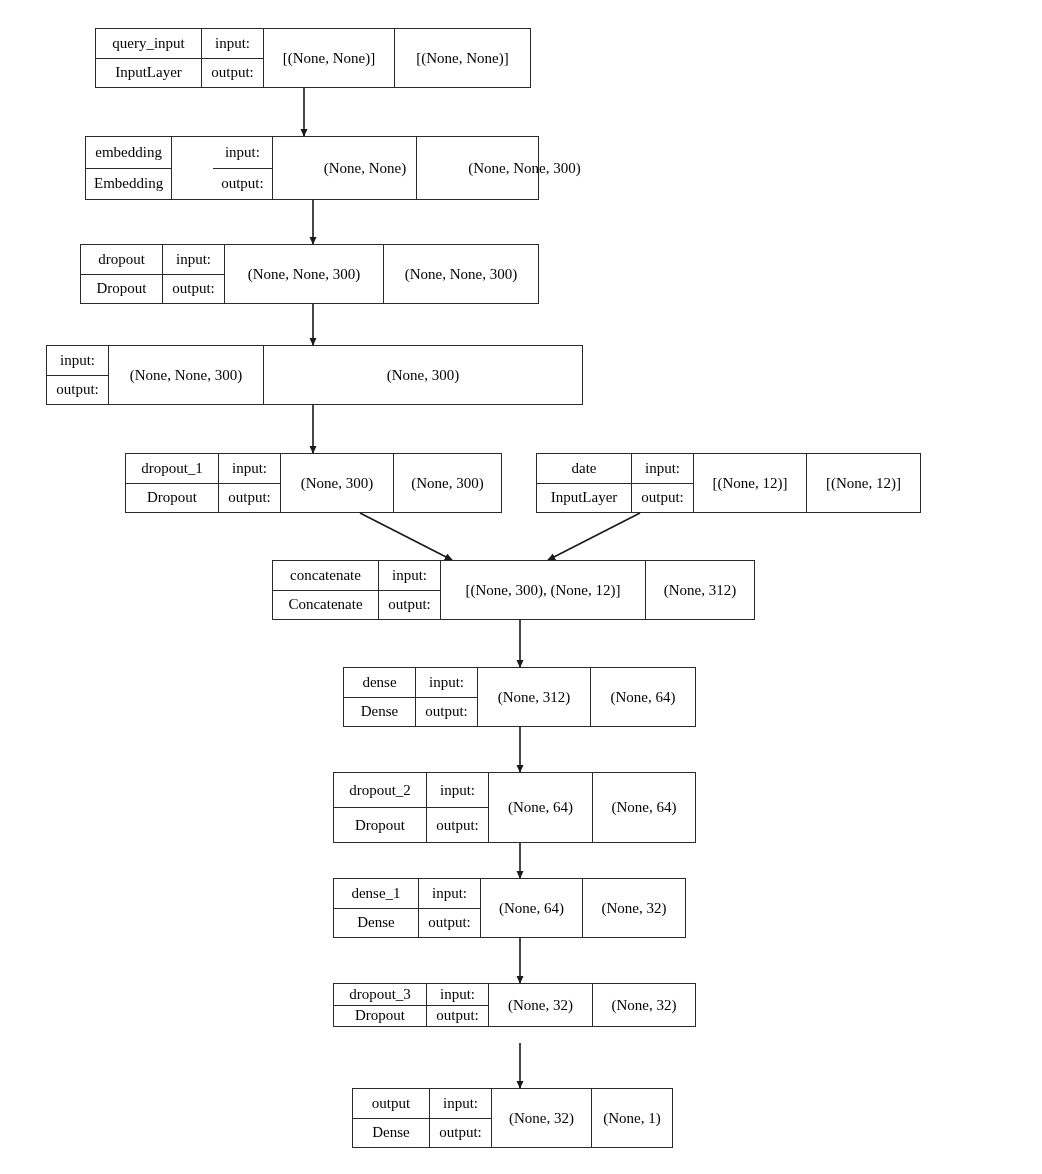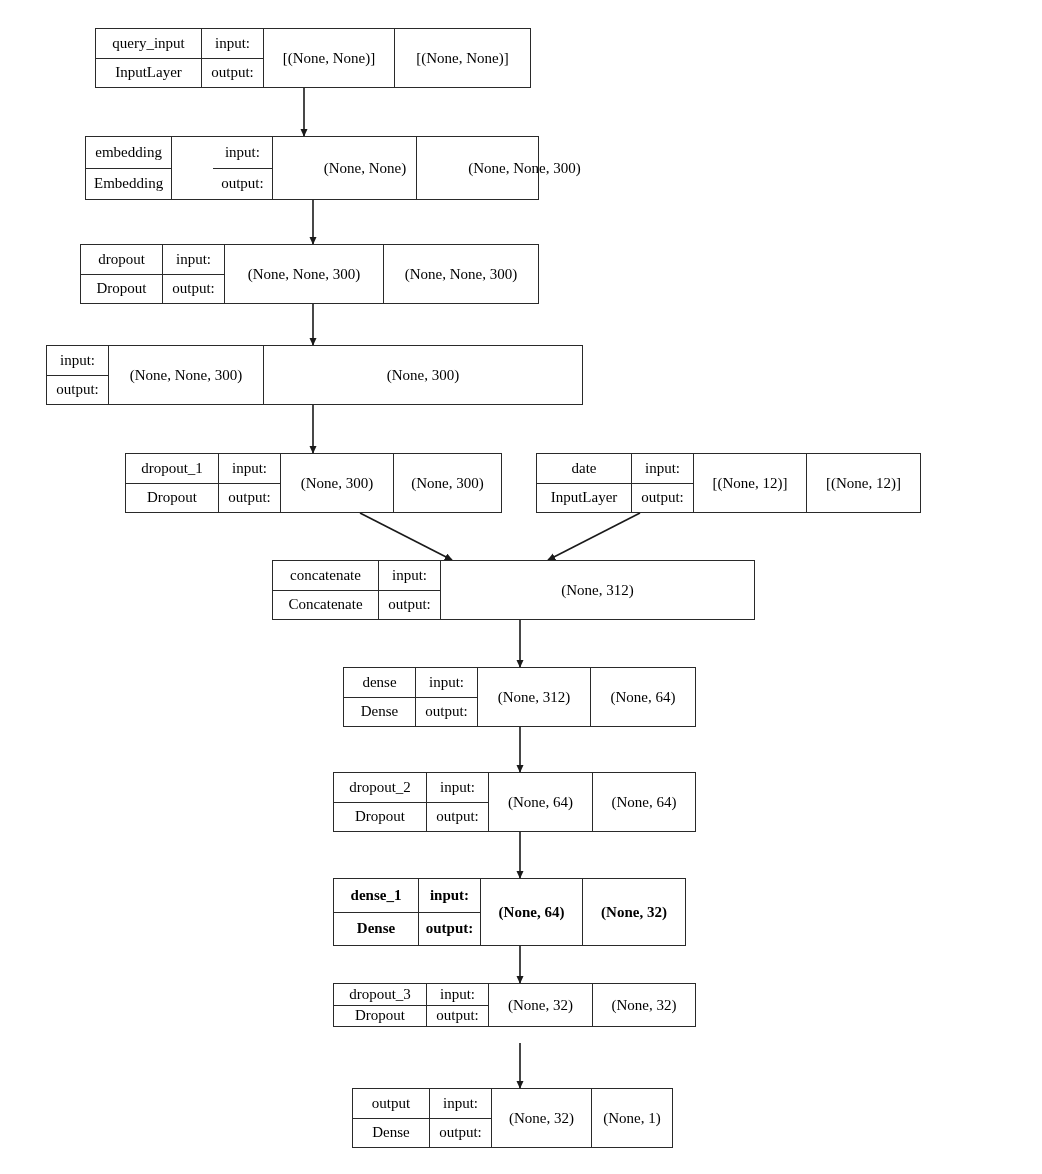--- a/index.html
+++ b/index.html
@@ -158,47 +158,48 @@
       </div>
       <div class="node" style="left: 272px; top: 560px; width: 483px; height: 60px;">
         <div class="col split" style="width: 106px;">
           <div class="cell">concatenate</div>
           <div class="cell">Concatenate</div>
         </div>
         <div class="col split iolabel" style="width: 62px;">
           <div class="cell">input:</div>
           <div class="cell">output:</div>
         </div>
+        <div class="col single" style="width: 205px;">[(None, 300), (None, 12)]</div>
         <div class="col single" style="flex: 1 1 auto;">(None, 312)</div>
       </div>
       <div class="node" style="left: 343px; top: 667px; width: 353px; height: 60px;">
         <div class="col split" style="width: 72px;">
           <div class="cell">dense</div>
           <div class="cell">Dense</div>
         </div>
         <div class="col split iolabel" style="width: 62px;">
           <div class="cell">input:</div>
           <div class="cell">output:</div>
         </div>
         <div class="col single" style="width: 113px;">(None, 312)</div>
         <div class="col single" style="flex: 1 1 auto;">(None, 64)</div>
       </div>
-      <div class="node" style="left: 333px; top: 772px; width: 363px; height: 60px;">
+      <div class="node" style="left: 333px; top: 772px; width: 363px; height: 71px;">
         <div class="col split" style="width: 93px;">
           <div class="cell">dropout_2</div>
           <div class="cell">Dropout</div>
         </div>
         <div class="col split iolabel" style="width: 62px;">
           <div class="cell">input:</div>
           <div class="cell">output:</div>
         </div>
         <div class="col single" style="width: 104px;">(None, 64)</div>
         <div class="col single" style="flex: 1 1 auto;">(None, 64)</div>
       </div>
-      <div class="node" style="left: 333px; top: 878px; width: 353px; height: 68px; font-weight: bold;">
+      <div class="node" style="left: 333px; top: 878px; width: 353px; height: 60px;">
         <div class="col split" style="width: 85px;">
           <div class="cell">dense_1</div>
           <div class="cell">Dense</div>
         </div>
         <div class="col split iolabel" style="width: 62px;">
           <div class="cell">input:</div>
           <div class="cell">output:</div>
         </div>
         <div class="col single" style="width: 102px;">(None, 64)</div>
         <div class="col single" style="flex: 1 1 auto;">(None, 32)</div>

